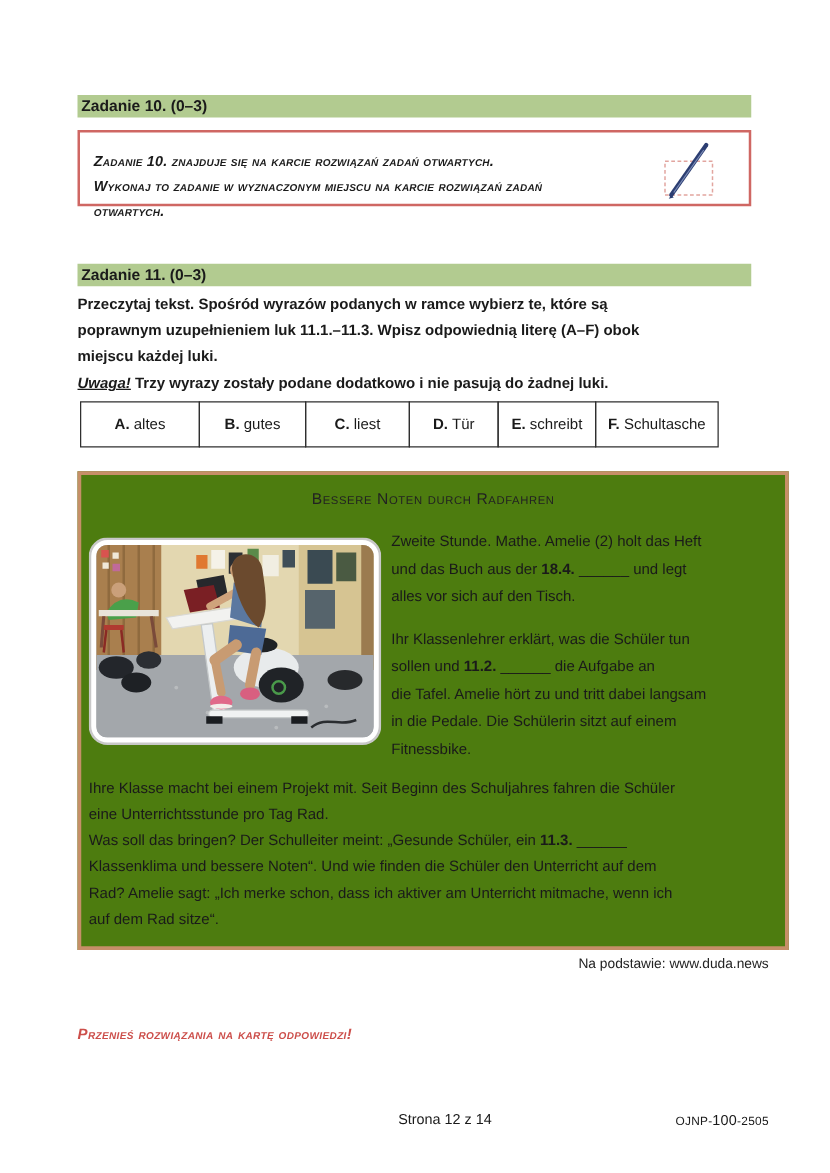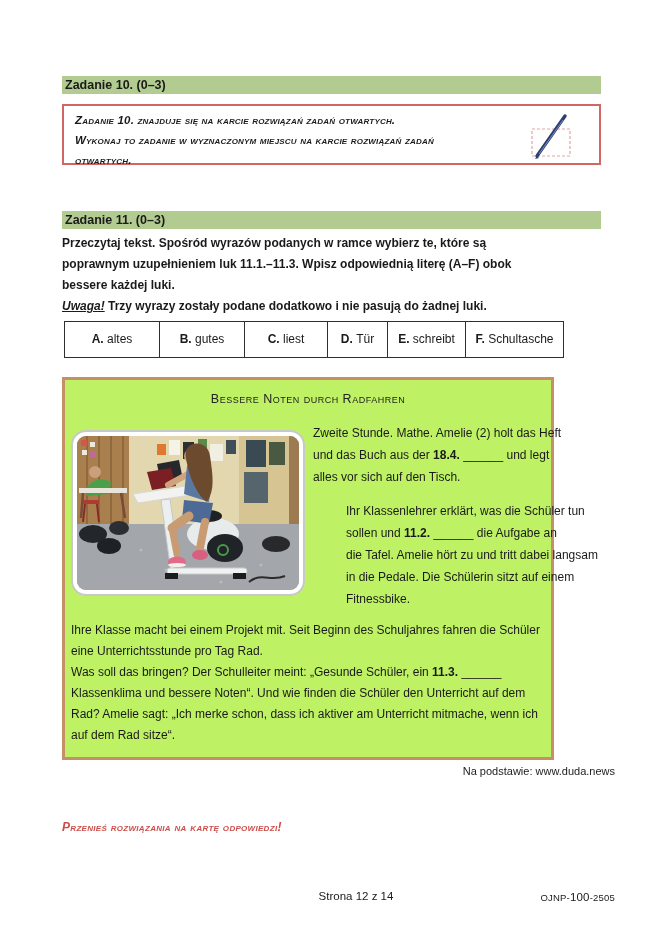--- a/index.html
+++ b/index.html
@@ -19,21 +19,21 @@
     background:#b2cb90;
     font-weight:bold;font-size:12.5px;line-height:18px;
     padding-left:3px;box-sizing:border-box;
   }
   
   .notice-box{
     left:62px;top:104px;width:539px;height:61px;
     border:2px solid #cf6763;box-sizing:border-box;
   }
   .notice-text{
-    position:absolute;left:11px;top:4px;width:440px;
+    position:absolute;left:11px;top:14px;width:440px;
     font-style:italic;font-weight:bold;font-variant:small-caps;
     font-size:11.5px;line-height:20px;letter-spacing:0.2px;
   }
   .pen-wrap{position:absolute;right:24px;top:1px;width:46px;height:56px;}
   
   .instr{
     left:62px;top:233px;width:548px;
     font-weight:bold;font-size:12px;line-height:21px;
   }
   .uline{text-decoration:underline;font-style:italic;}
@@ -41,39 +41,39 @@
   .word-table{
     left:64px;top:321px;height:37px;display:flex;
   }
   .word-cell{
     border:1px solid #2f2f2f;margin-left:-1px;box-sizing:border-box;
     height:37px;line-height:35px;text-align:center;font-size:12px;
     white-space:nowrap;
   }
   .word-cell:first-child{margin-left:0;}
   .w-a{width:96px}.w-b{width:86px}.w-c{width:84px}
-  .w-d{width:61px}.w-e{width:79px}.w-f{width:99px}
+  .w-d{width:72px}.w-e{width:79px}.w-f{width:99px}
   .opt-letter{font-weight:bold;}
   
   .reading-box{
-    left:62px;top:377px;width:492px;height:383px;
+    left:62px;top:377px;width:569px;height:383px;
     border:3px solid #c68f68;box-sizing:border-box;
-    background:#bef264;
+    background:#4d7c0f;
   }
   .reading-title{
     position:absolute;left:0;top:12px;width:100%;
     text-align:center;font-variant:small-caps;
     font-size:12.5px;letter-spacing:0.5px;color:#222;
   }
   .photo{position:absolute;left:6px;top:50px;width:234px;height:166px;}
   .col-text{
     position:absolute;left:248px;top:42px;width:288px;
     font-size:12px;line-height:22px;
   }
-  .col-text .para2{margin-top:12px;margin-left:33px;}
+  .col-text .para2{margin-top:12px;}
   .full-text{
     position:absolute;left:6px;top:240px;width:526px;
     font-size:12px;line-height:21px;
   }
   .gap-num{font-weight:bold;}
   
   .source{
     top:765px;right:97px;font-size:11px;color:#222;
   }
   .transfer{
@@ -115,21 +115,21 @@
     </div>
   </div>
 
   <div class="abs task-bar" style="top:211px">
     <span>Zadanie 11. (0–3)</span>
   </div>
 
   <div class="abs instr">
     <div>Przeczytaj tekst. Spośród wyrazów podanych w ramce wybierz te, które są</div>
     <div>poprawnym uzupełnieniem luk 11.1.–11.3. Wpisz odpowiednią literę (A–F) obok</div>
-    <div>bessere każdej luki.</div>
+    <div>miejscu każdej luki.</div>
     <div><span class="uline">Uwaga!</span><span> Trzy wyrazy zostały podane dodatkowo i nie pasują do żadnej luki.</span></div>
   </div>
 
   <div class="abs word-table">
     <div class="word-cell w-a"><span class="opt-letter">A.</span>&nbsp;<span>altes</span></div>
     <div class="word-cell w-b"><span class="opt-letter">B.</span>&nbsp;<span>gutes</span></div>
     <div class="word-cell w-c"><span class="opt-letter">C.</span>&nbsp;<span>liest</span></div>
     <div class="word-cell w-d"><span class="opt-letter">D.</span>&nbsp;<span>Tür</span></div>
     <div class="word-cell w-e"><span class="opt-letter">E.</span>&nbsp;<span>schreibt</span></div>
     <div class="word-cell w-f"><span class="opt-letter">F.</span>&nbsp;<span>Schultasche</span></div>

